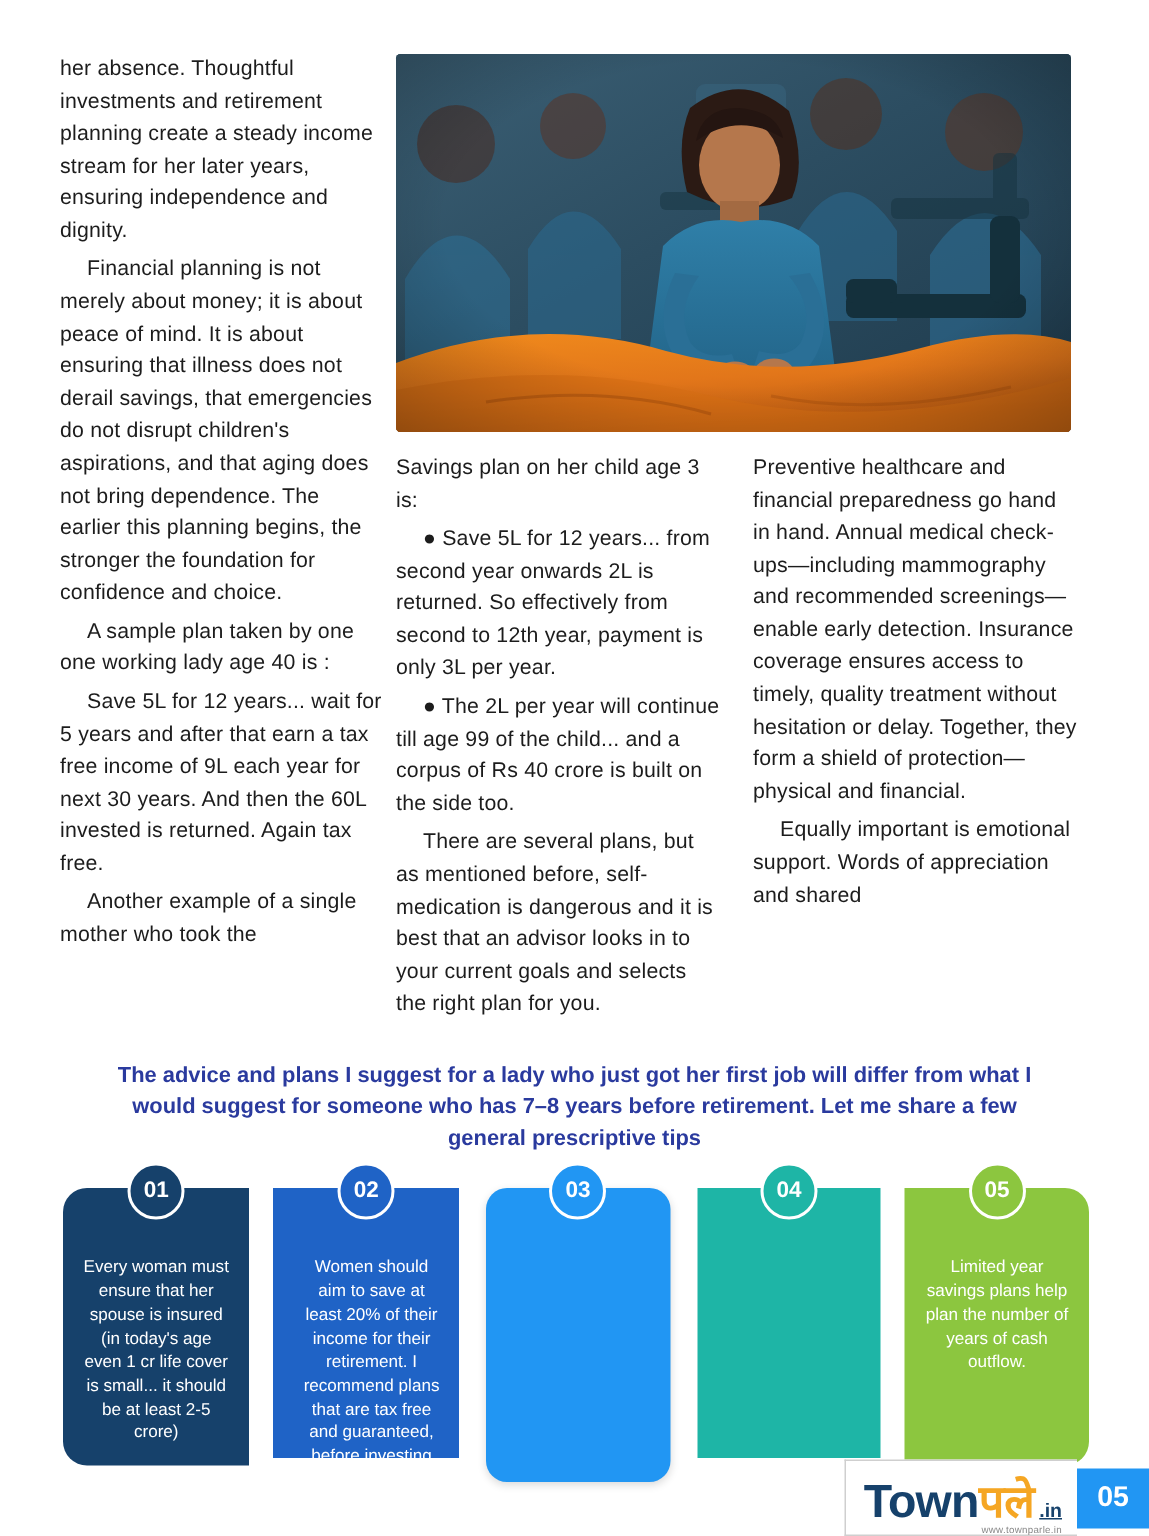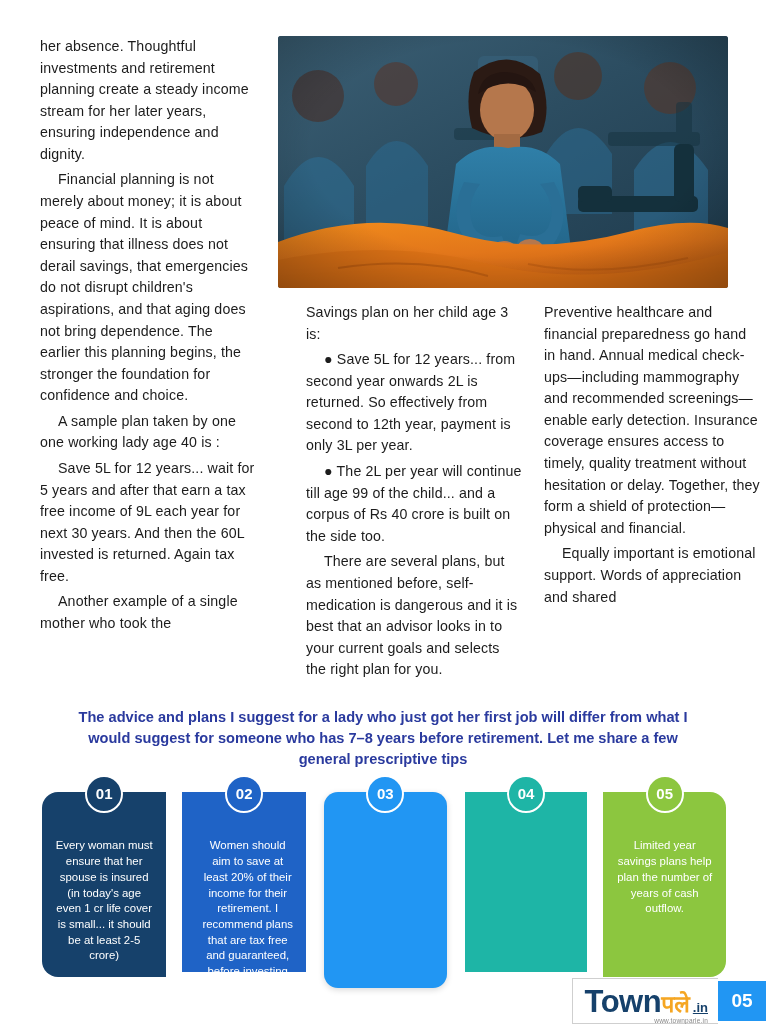--- a/index.html
+++ b/index.html
@@ -42,21 +42,21 @@
     position: relative;
     background: #2a4d63;
   }
   .photo svg { display:block; width:100%; height:100%; }
 
   
   .left-stack { width: 216px; flex: 0 0 216px; }
 
   .main-grid {
     display: flex;
-    gap: 22px;
+    gap: 8px;
     align-items: flex-start;
   }
 
   
   .headline {
     margin-top: 26px;
     text-align: center;
     color: #2a3a9e;
     font-size: 14.6px;
     font-weight: 700;
@@ -132,21 +132,21 @@
   .logo-box {
     display: flex;
     align-items: baseline;
     border: 1px solid #cfcfcf;
     border-right: none;
     padding: 5px 10px 3px 12px;
     background: #fff;
     position: relative;
   }
   .logo-town { font-size: 31px; font-weight: 700; color: #16416b; letter-spacing: -0.5px; }
-  .logo-pal  { font-size: 23px; font-weight: 700; color: #f5a623; }
+  .logo-pal  { font-size: 30px; font-weight: 700; color: #f5a623; }
   .logo-in   { font-size: 13px; color: #16416b; margin-left: 3px; font-weight: 600; text-decoration: underline; }
   .logo-url  { position: absolute; right: 10px; bottom: -1px; font-size: 6.5px; color: #888; letter-spacing: .03em; }
   .page-num {
     width: 48px; height: 40px;
     background: #2196f3;
     color: #fff;
     font-size: 19px;
     font-weight: 700;
     display: flex; align-items: center; justify-content: center;
   }
@@ -240,21 +240,21 @@
           <g fill="#14303c">
             <rect x="300" y="160" width="120" height="16" rx="5"></rect>
             <rect x="396" y="108" width="20" height="58" rx="6"></rect>
             <rect x="300" y="150" width="34" height="16" rx="5"></rect>
           </g>
 
           <rect width="450" height="252" fill="url(#vig)"></rect>
         </svg>
       </div>
 
-      <div style="display:flex; gap:22px; margin-top:14px;margin-left:28px;">
+      <div style="display:flex; gap:22px; margin-top:14px;">
         <div class="col-mid">
           <p class="body">Savings plan on her child age 3 is:</p>
           <p class="body">● Save 5L for 12 years... from second year onwards 2L is returned. So effectively from second to 12th year, payment is only 3L per year.</p>
           <p class="body">● The 2L per year will continue till age 99 of the child... and a corpus of Rs 40 crore is built on the side too.</p>
           <p class="body">There are several plans, but as mentioned before, self-medication is dangerous and it is best that an advisor looks in to your current goals and selects the right plan for you.</p>
         </div>
         <div class="col-wide">
           <p class="body">Preventive healthcare and financial preparedness go hand in hand. Annual medical check-ups—including mammography and recommended screenings—enable early detection. Insurance coverage ensures access to timely, quality treatment without hesitation or delay. Together, they form a shield of protection—physical and financial.</p>
           <p class="body">Equally important is emotional support. Words of appreciation and shared</p>
         </div>

